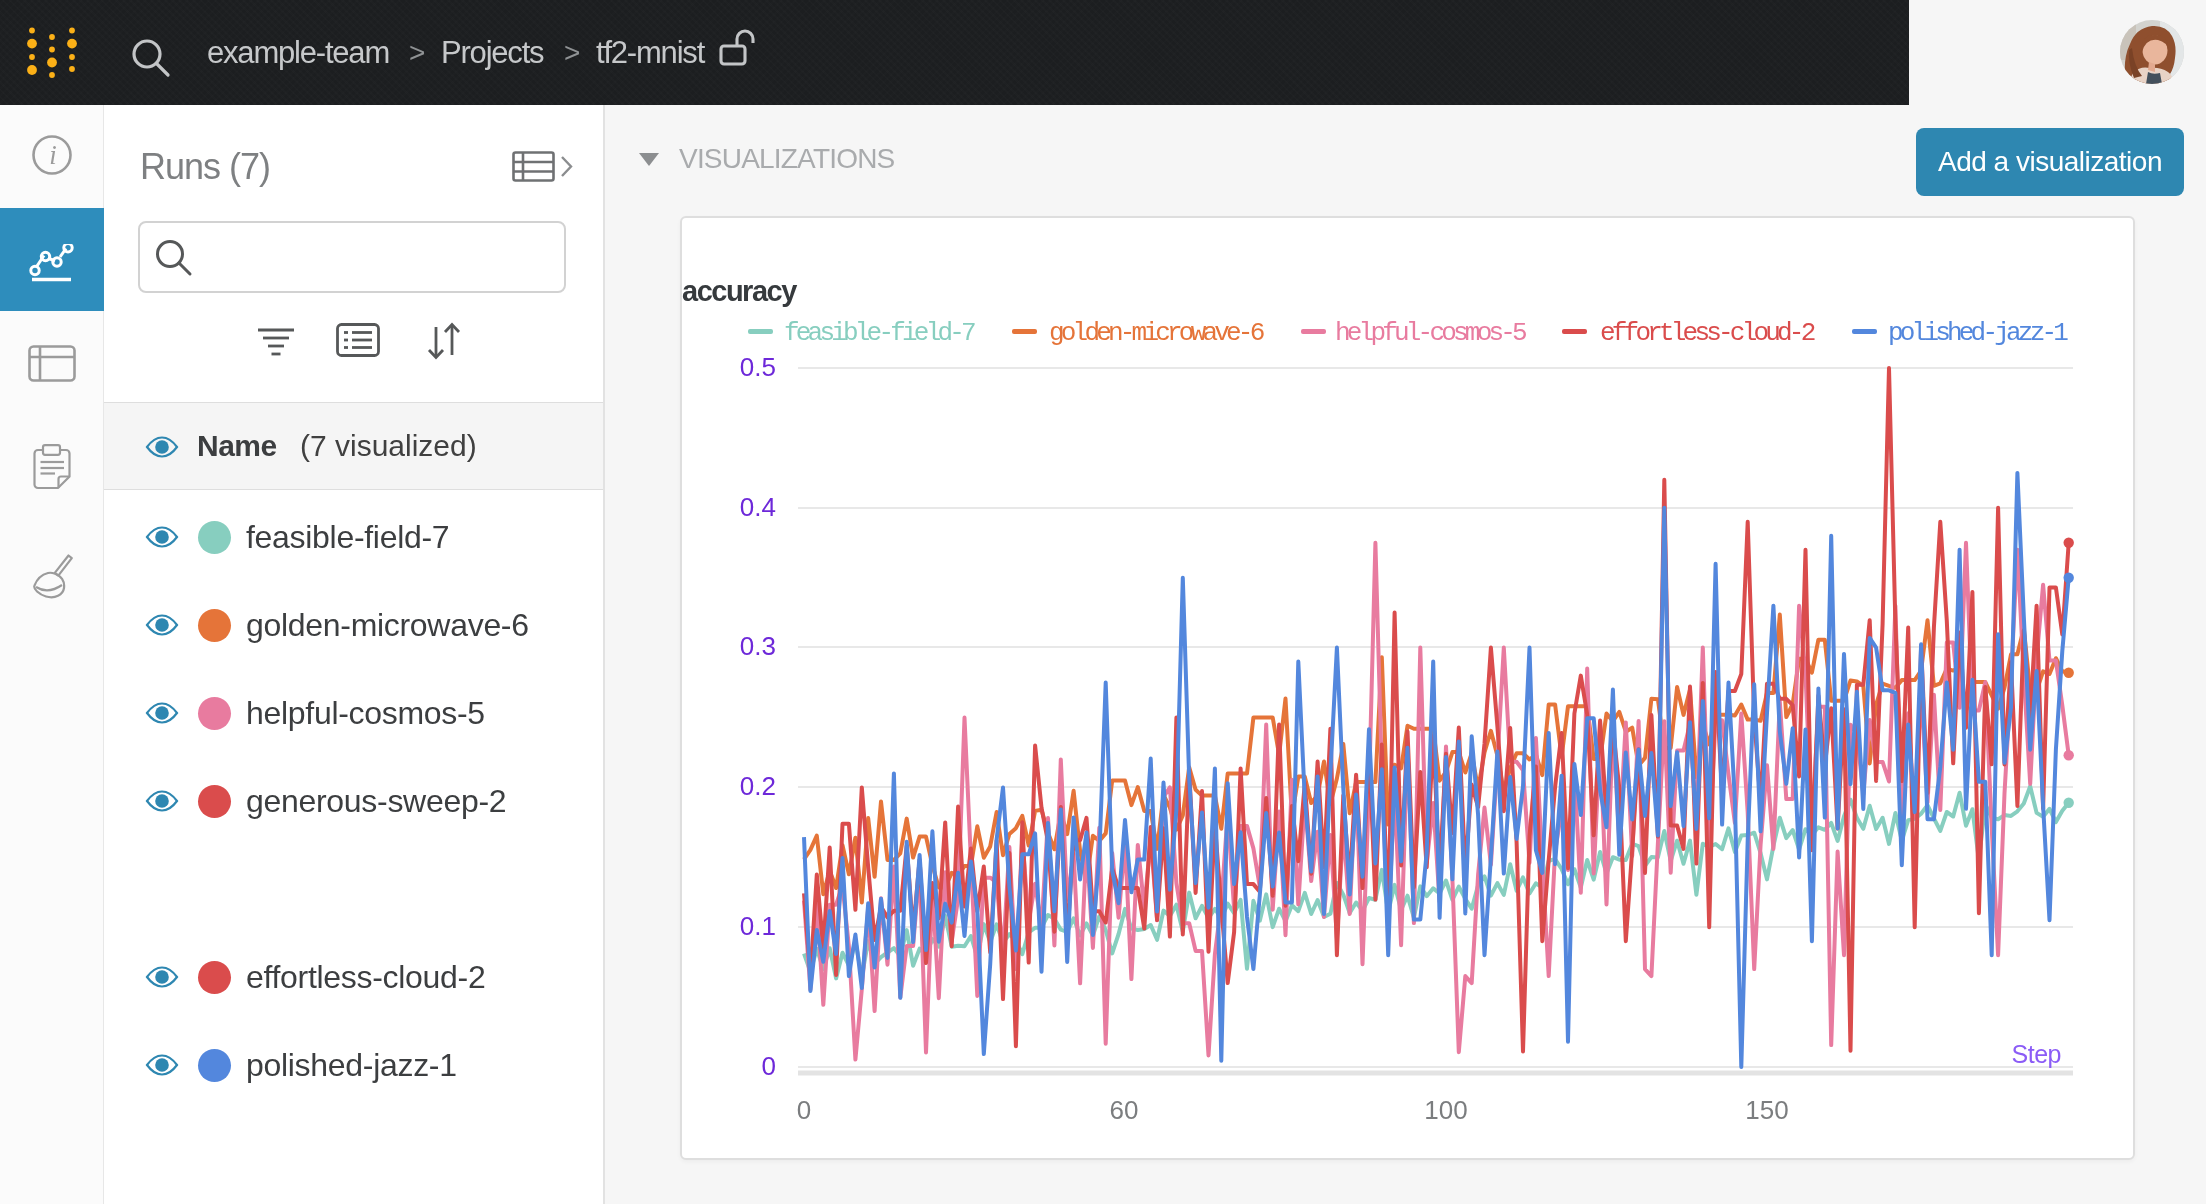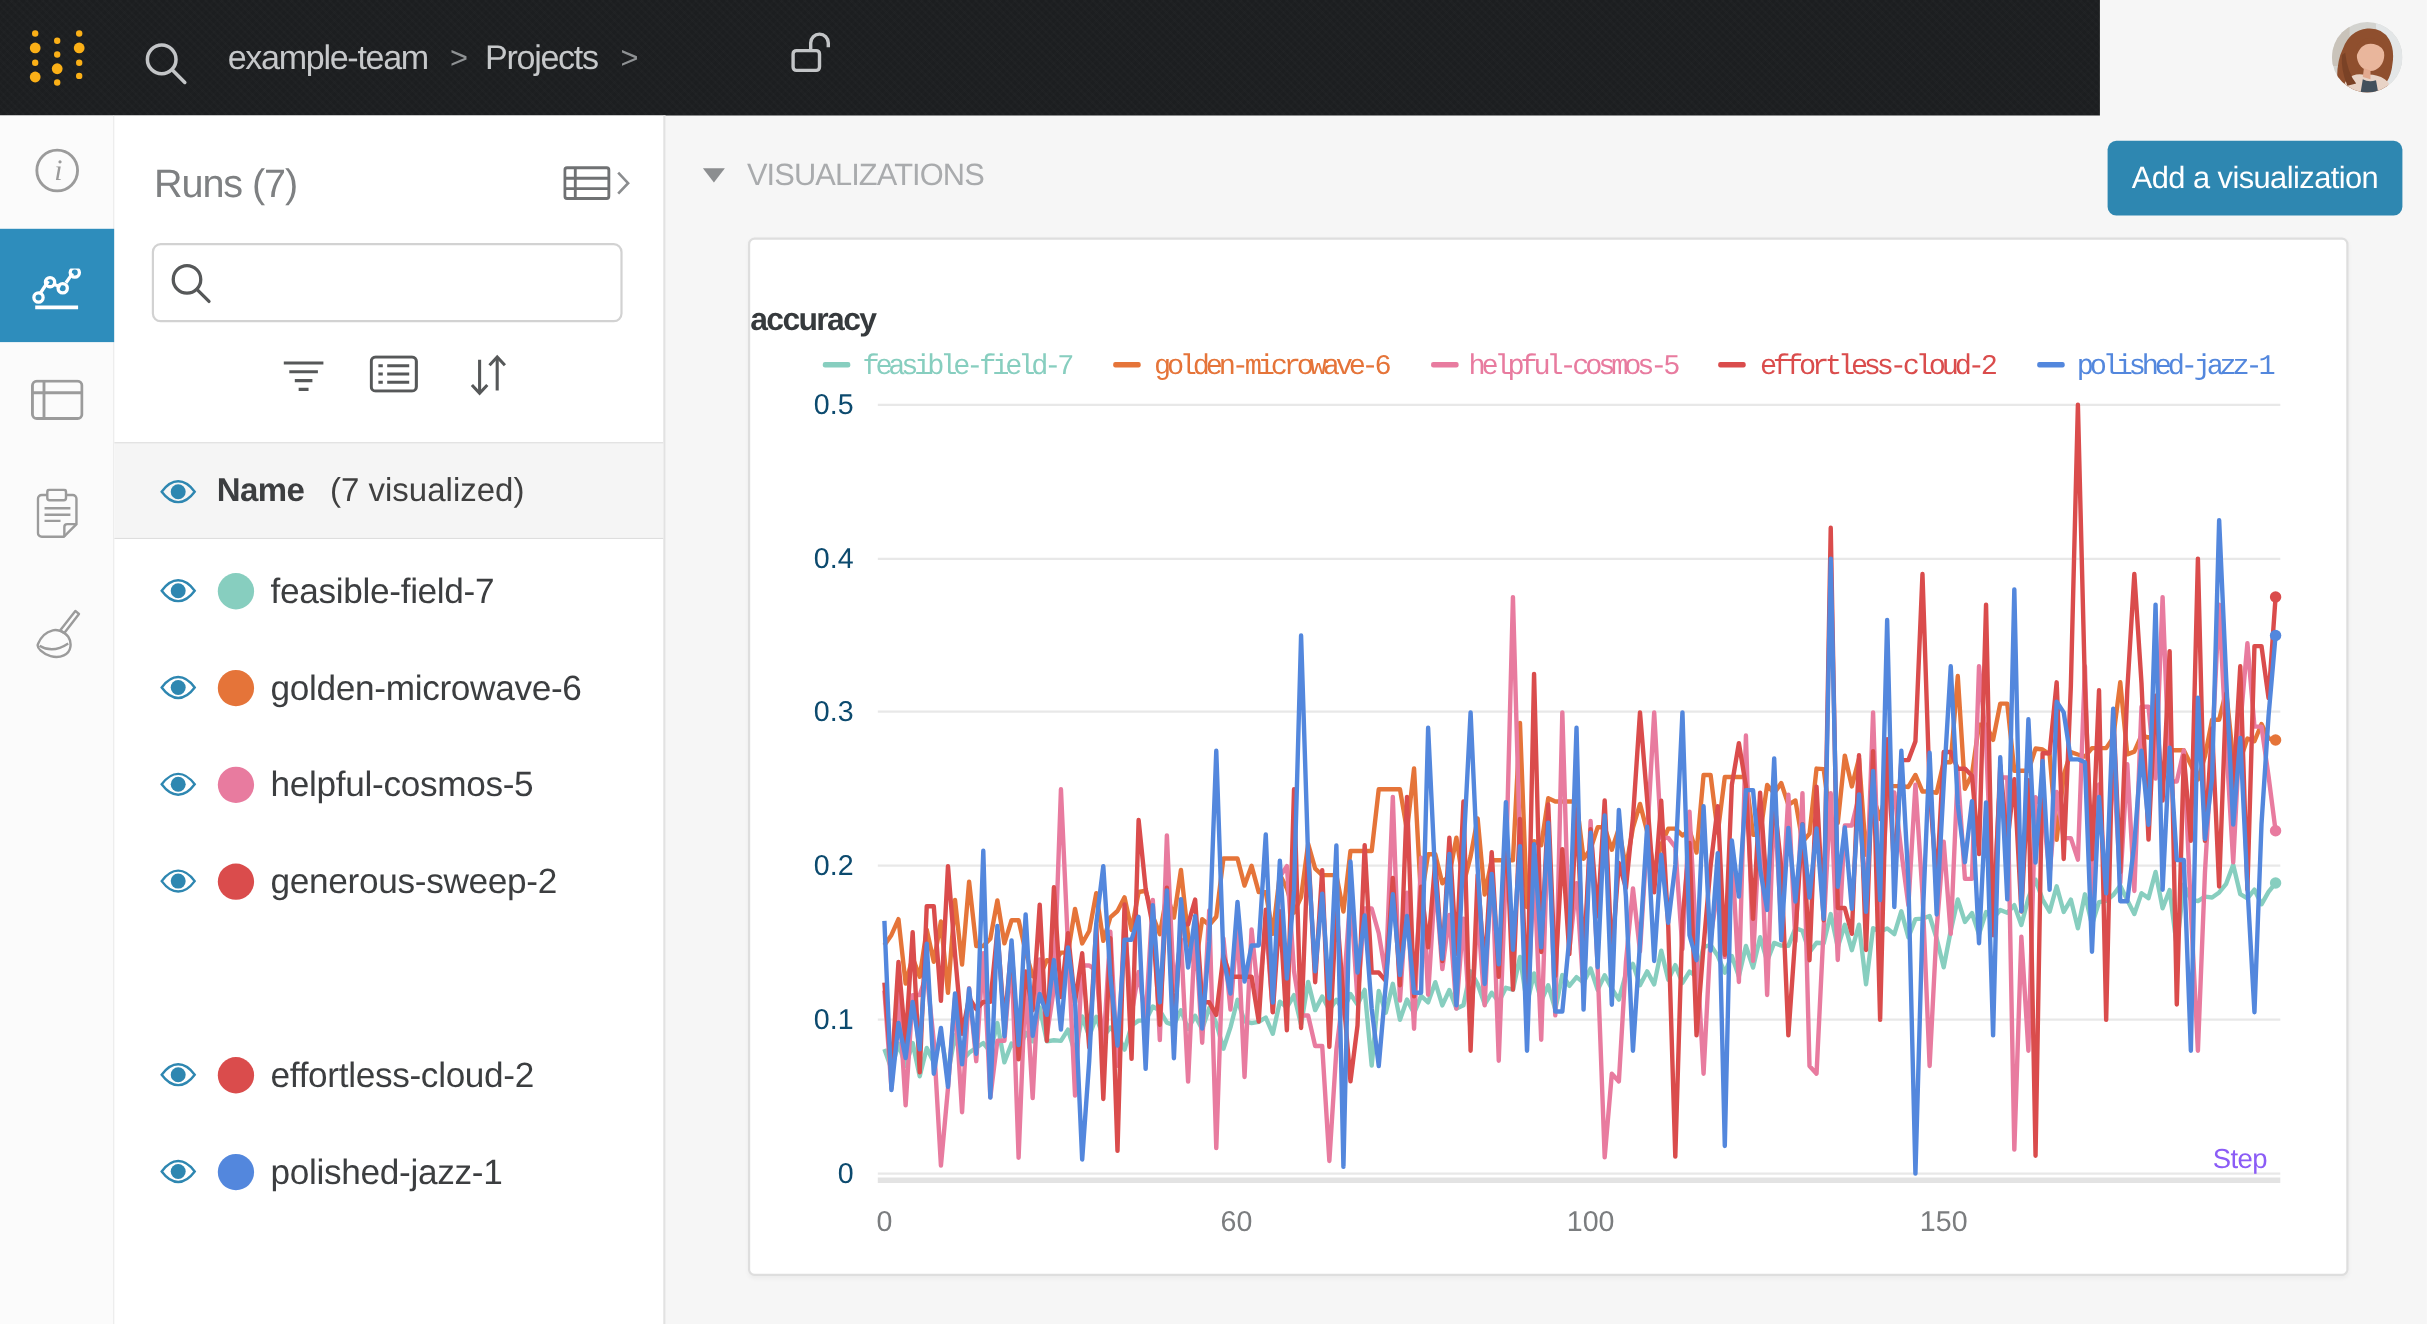--- a/index.html
+++ b/index.html
@@ -42,21 +42,21 @@
     border-radius:8px; color:#fff; font-size:28px; text-align:center; line-height:67px; letter-spacing:-0.5px; }
 
   
   #card { position:absolute; left:680px; top:216px; width:1455px; height:944px; background:#fff;
     border:2px solid #dedede; border-radius:6px; box-shadow:0 2px 4px rgba(0,0,0,0.04); }
   #ctitle { position:absolute; left:0; top:57px; width:1455px; font-size:29px;
     font-weight:bold; color:#363a3d; letter-spacing:-1.5px; }
   .leg { position:absolute; top:100px; font-family:"Liberation Mono", monospace; font-size:26px;
     letter-spacing:-3.8px; white-space:nowrap; }
   .ldash { position:absolute; top:111px; width:25px; height:5px; border-radius:2px; }
-  .ylab { position:absolute; width:94px; text-align:right; font-size:26px; color:#0c4a6e; }
+  .ylab { position:absolute; width:94px; text-align:right; font-size:26px; color:#6d28d9; }
   .xlab { position:absolute; top:877px; width:80px; text-align:center; font-size:26px; color:#7b7d7f; }
   #stepLab { position:absolute; left:1239px; top:822px; width:140px; text-align:right; font-size:25px; color:#8b5cf6; letter-spacing:-0.5px; }
 </style>
 </head>
 <body>
 <div id="nav">
 <svg class="abs" style="left:0;top:0" width="105" height="105" viewBox="0 0 105 105">
       <circle cx="32" cy="30.5" r="2.9" fill="#fbb017"></circle>
       <circle cx="32" cy="43.6" r="4.9" fill="#fbb017"></circle>
       <circle cx="32" cy="57" r="2.9" fill="#fbb017"></circle>
@@ -71,20 +71,21 @@
       <circle cx="72" cy="69" r="2.9" fill="#fbb017"></circle>
     </svg>
 <svg class="abs" style="left:128px;top:35px" width="48" height="48" viewBox="0 0 48 48">
 <circle cx="19" cy="19" r="13" fill="none" stroke="#c3c5c7" stroke-width="3.2"></circle>
 <line x1="28.5" y1="28.5" x2="40" y2="40" stroke="#c3c5c7" stroke-width="3.2" stroke-linecap="round"></line>
     </svg>
 <span class="crumb" style="left:207px">example-team</span>
 <span class="crumb chev" style="left:409px">&gt;</span>
 <span class="crumb" style="left:441px">Projects</span>
 <span class="crumb chev" style="left:564px">&gt;</span>
+<span class="crumb" style="left:596px">tf2-mnist</span>
 <svg class="abs" style="left:712px;top:25px" width="50" height="52" viewBox="0 0 50 52">
 <rect x="9" y="21" width="24" height="18" rx="3" fill="none" stroke="#c3c5c7" stroke-width="3.1"></rect>
 <path d="M25,21 V14 A8,8 0 0 1 41,14 V18" fill="none" stroke="#c3c5c7" stroke-width="3.1"></path>
     </svg>
 <svg class="abs" style="left:2120px;top:20px" width="64" height="64" viewBox="0 0 64 64">
 <defs>
         <clipPath id="avc">
           <circle cx="32" cy="32" r="32"></circle>
         </clipPath>
       </defs>

